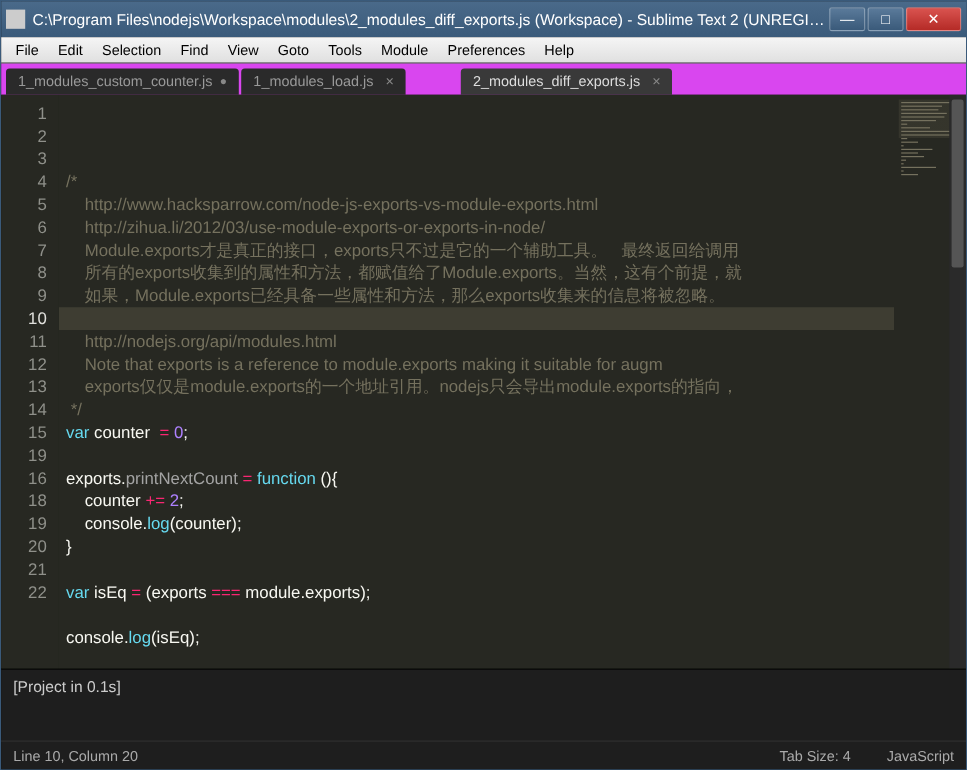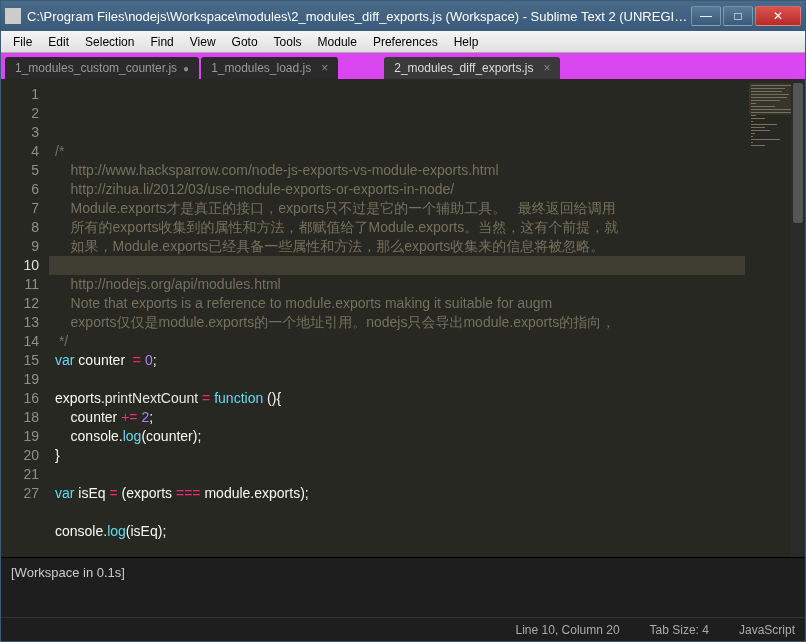--- a/index.html
+++ b/index.html
@@ -24,32 +24,32 @@
 .tab .close { margin-left: 10px; color: #888; font-size: 12px; }
 
 .editor-area { flex: 1; display: flex; background: #272822; position: relative; overflow: hidden; }
 .gutter { width: 48px; background: #272822; color: #8f908a; font-family: Consolas, monospace; font-size: 14px; text-align: right; padding: 6px 10px 0 0; line-height: 19px; }
 .gutter .ln.current { color: #e0e0dc; }
 .code { flex: 1; background: #272822; color: #f8f8f2; font-family: Consolas, monospace; font-size: 14px; padding: 6px 0 0 6px; line-height: 19px; white-space: pre; overflow: hidden; position: relative; }
 .code .hl-line { position: absolute; left: 0; right: 0; top: calc(6px + 19px * 9); height: 19px; background: #3e3d32; z-index: 0; }
 .code .line { position: relative; z-index: 1; }
 .c-comment { color: #75715e; }
 .c-storage { color: #66d9ef; }
-.c-name { color: #e5e5e5; }
+.c-name { color: #a3a3a3; }
 .c-keyword { color: #f92672; }
 .c-num { color: #ae81ff; }
 .c-func { color: #66d9ef; }
 .minimap { width: 60px; background: #272822; position: relative; }
 .minimap .mview { position: absolute; top: 4px; left: 4px; right: 4px; height: 80px; background: linear-gradient(#3e3d32 0 40%, #272822 40% 100%); opacity: 0.6; }
 .minimap .mvlines { position: absolute; top: 6px; left: 6px; right: 6px; }
 .minimap .mvline { height: 1px; background: #75715e; margin-bottom: 2px; }
 
 .console-panel { height: 60px; background: #1e1e1e; color: #ccc; font-family: Consolas, monospace; font-size: 13px; padding: 6px 10px; border-top: 1px solid #000; line-height: 17px; }
 
-.statusbar { height: 24px; background: #1e1e1e; color: #aaa; font-size: 12px; display: flex; align-items: center; padding: 0 10px; border-top: 1px solid #333; text-align: right; }
+.statusbar { height: 24px; background: #1e1e1e; color: #aaa; font-size: 12px; display: flex; align-items: center; padding: 0 10px; border-top: 1px solid #333; }
 .statusbar .sb-left { flex: 1; }
 .statusbar .sb-item { margin-left: 30px; }
 .scrollbar-v { position: absolute; right: 0; top: 0; bottom: 0; width: 14px; background: #2a2a2a; }
 .scrollbar-v .thumb { position: absolute; left: 2px; right: 2px; top: 4px; height: 140px; background: #555; border-radius: 2px; }
 </style>
 </head>
 <body>
 
 <div class="window">
 
@@ -105,21 +105,21 @@
         <div class="ln">12</div>
         <div class="ln">13</div>
         <div class="ln">14</div>
         <div class="ln">15</div>
         <div class="ln">19</div>
         <div class="ln">16</div>
         <div class="ln">18</div>
         <div class="ln">19</div>
         <div class="ln">20</div>
         <div class="ln">21</div>
-        <div class="ln">27</div>
+        <div class="ln">22</div>
       </div>
     <div class="code" id="code">
       <div class="hl-line"></div>
     <div class="line"><span class="c-comment">/*</span></div><div class="line"><span class="c-comment">    http://www.hacksparrow.com/node-js-exports-vs-module-exports.html</span></div><div class="line"><span class="c-comment">    http://zihua.li/2012/03/use-module-exports-or-exports-in-node/</span></div><div class="line"><span class="c-comment">    Module.exports才是真正的接口，exports只不过是它的一个辅助工具。   最终返回给调用</span></div><div class="line"><span class="c-comment">    所有的exports收集到的属性和方法，都赋值给了Module.exports。当然，这有个前提，就</span></div><div class="line"><span class="c-comment">    如果，Module.exports已经具备一些属性和方法，那么exports收集来的信息将被忽略。</span></div><div class="line">&nbsp;</div><div class="line"><span class="c-comment">    http://nodejs.org/api/modules.html</span></div><div class="line"><span class="c-comment">    Note that exports is a reference to module.exports making it suitable for augm</span></div><div class="line"><span class="c-comment">    exports仅仅是module.exports的一个地址引用。nodejs只会导出module.exports的指向，</span></div><div class="line"><span class="c-comment"> */</span></div><div class="line"><span class="c-storage">var </span><span>counter  </span><span class="c-keyword">=</span><span> </span><span class="c-num">0</span><span>;</span></div><div class="line">&nbsp;</div><div class="line"><span>exports.</span><span class="c-name">printNextCount</span><span> </span><span class="c-keyword">=</span><span> </span><span class="c-storage">function</span><span> (){</span></div><div class="line"><span>    counter </span><span class="c-keyword">+=</span><span> </span><span class="c-num">2</span><span>;</span></div><div class="line"><span>    console.</span><span class="c-func">log</span><span>(counter);</span></div><div class="line"><span>}</span></div><div class="line">&nbsp;</div><div class="line"><span class="c-storage">var </span><span>isEq </span><span class="c-keyword">=</span><span> (exports </span><span class="c-keyword">===</span><span> module.exports);</span></div><div class="line">&nbsp;</div><div class="line"><span>console.</span><span class="c-func">log</span><span>(isEq);</span></div><div class="line">&nbsp;</div></div>
     <div class="minimap">
       <div class="mview"></div>
       <div class="mvlines">
         <div class="mvline"></div>
           <div class="mvline" style="width:70%"></div>
           <div class="mvline" style="width:65%"></div>
@@ -142,21 +142,21 @@
           <div class="mvline" style="width:5%"></div>
           <div class="mvline" style="width:30%"></div>
       </div>
     </div>
     <div class="scrollbar-v">
       <div class="thumb"></div>
     </div>
   </div>
 
   <div class="console-panel" id="console">
-      <div>[Workspace in 0.1s]</div>
+      <div>[Project in 0.1s]</div>
     </div>
 
   <div class="statusbar">
     <div class="sb-left">Line 10, Column 20</div>
     <div class="sb-item">Tab Size: 4</div>
     <div class="sb-item">JavaScript</div>
   </div>
 
 </div>
 

